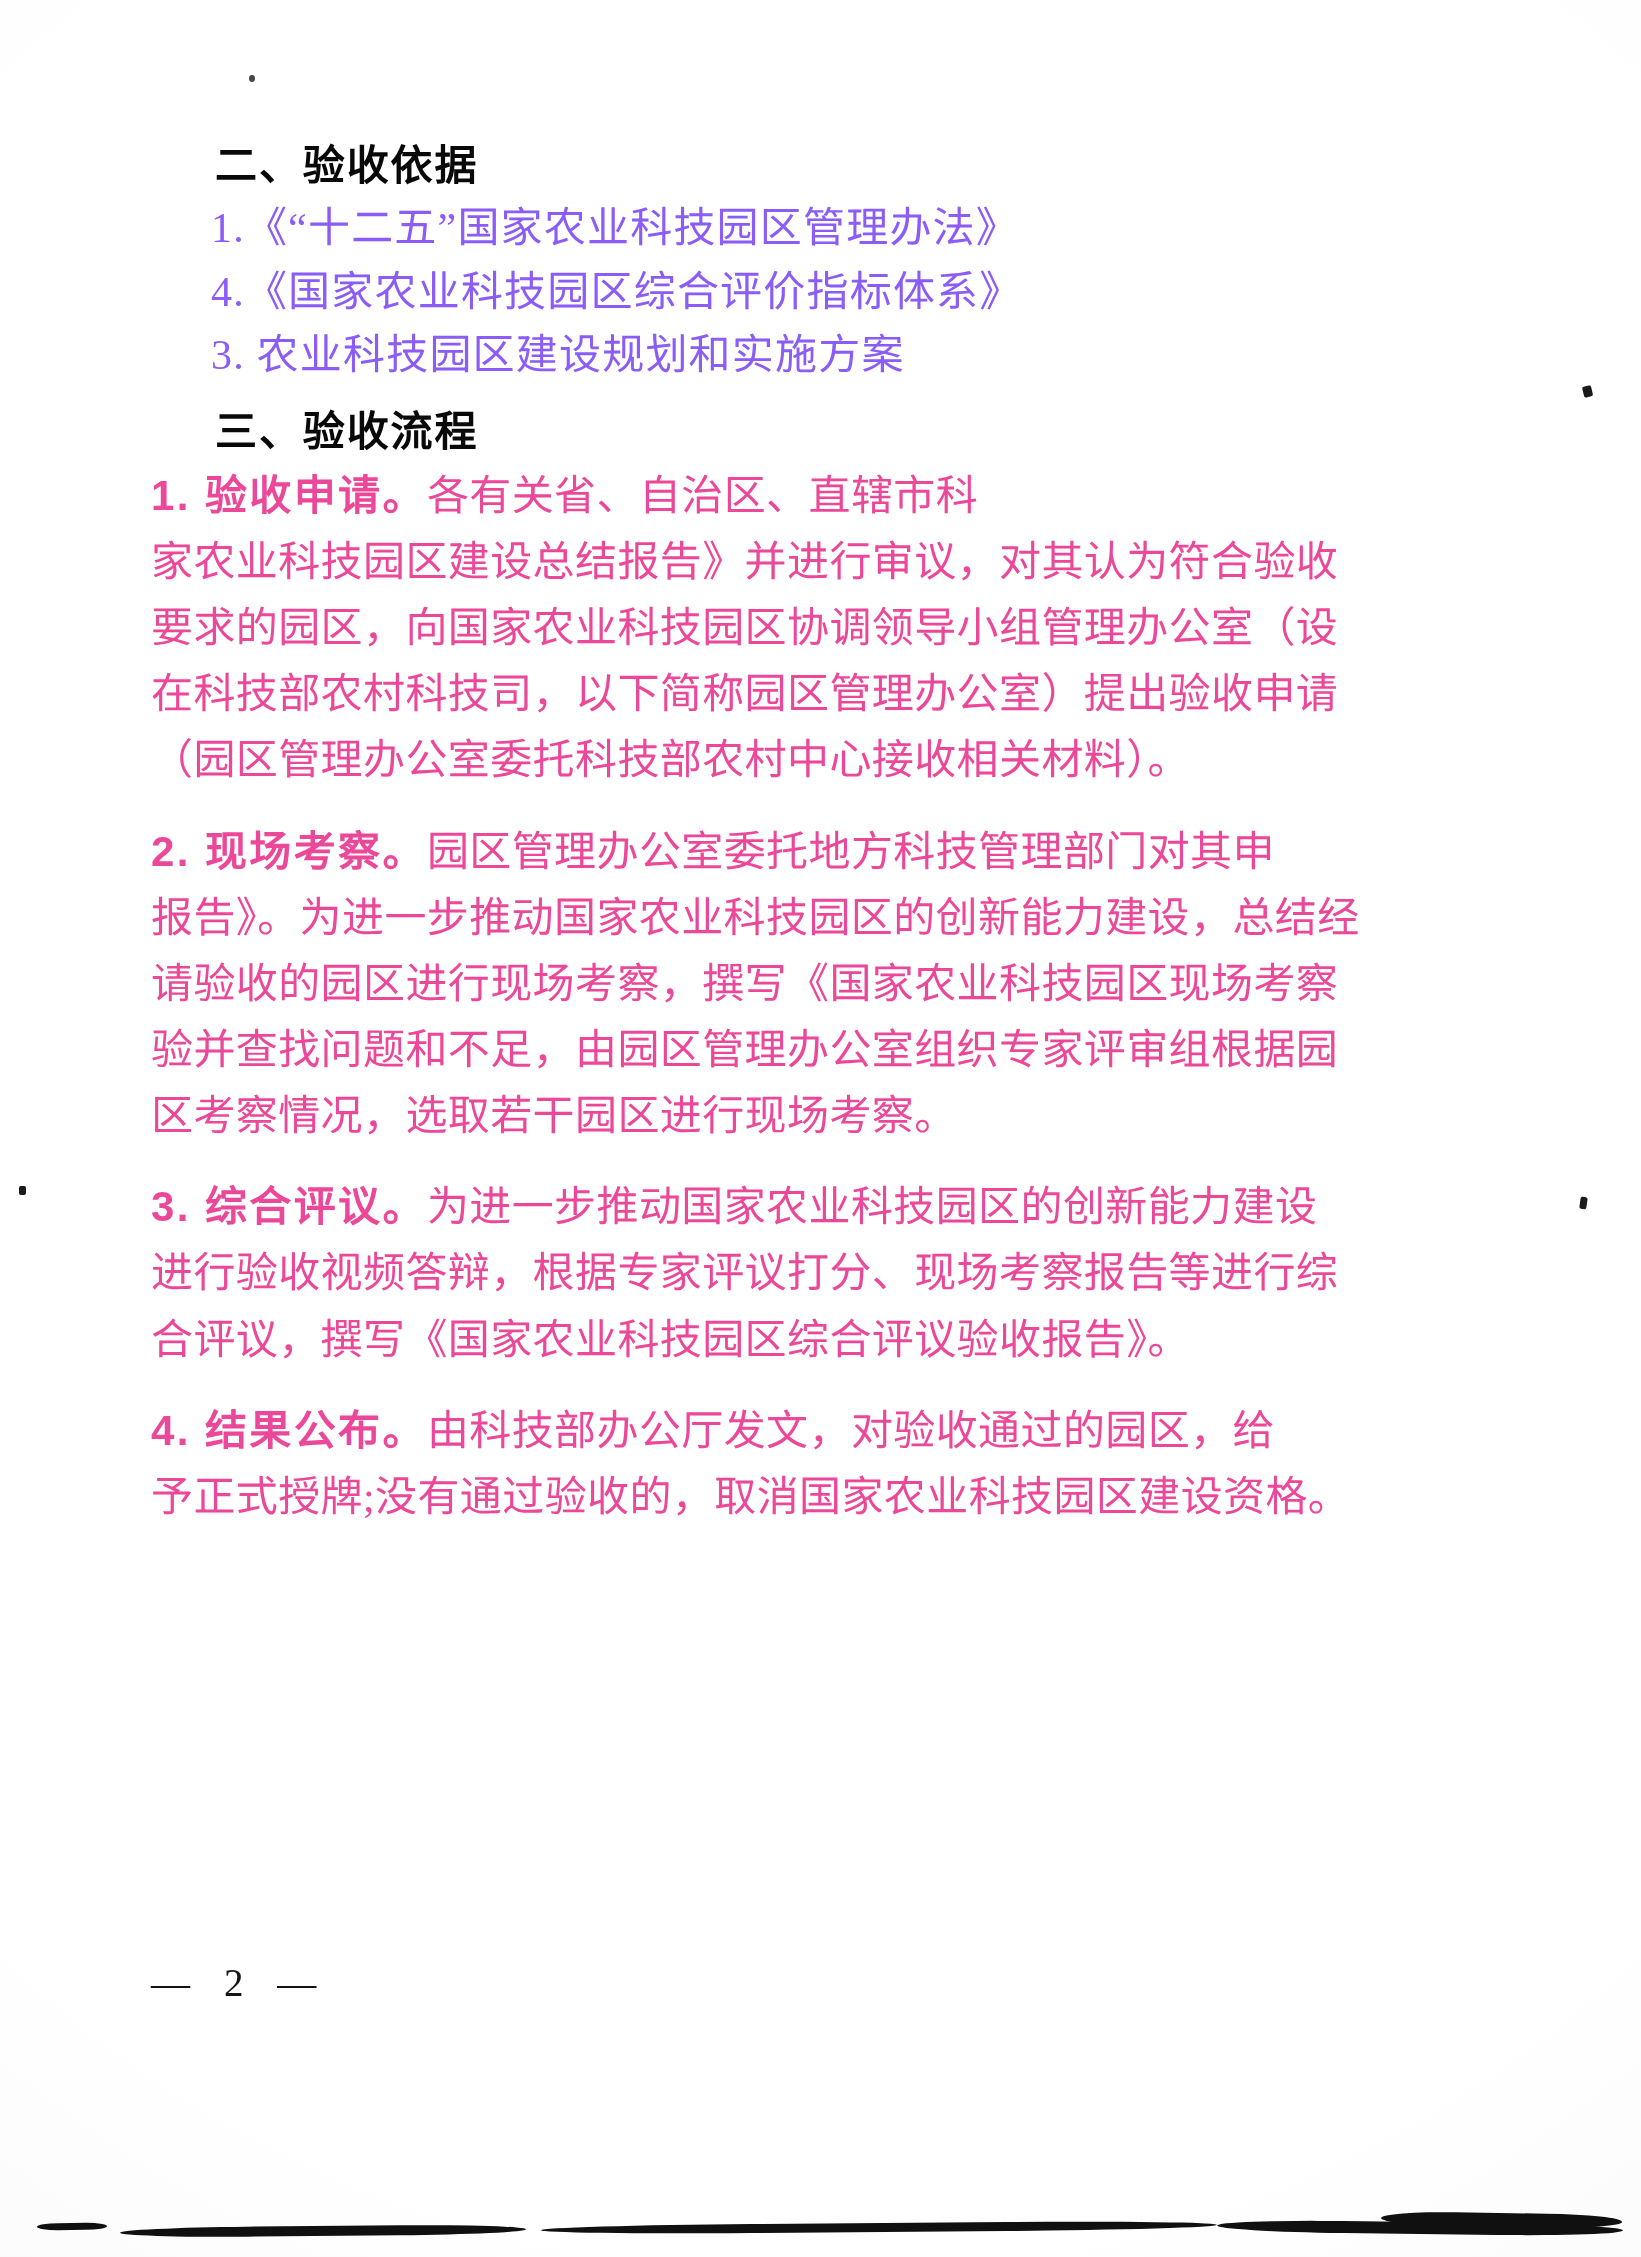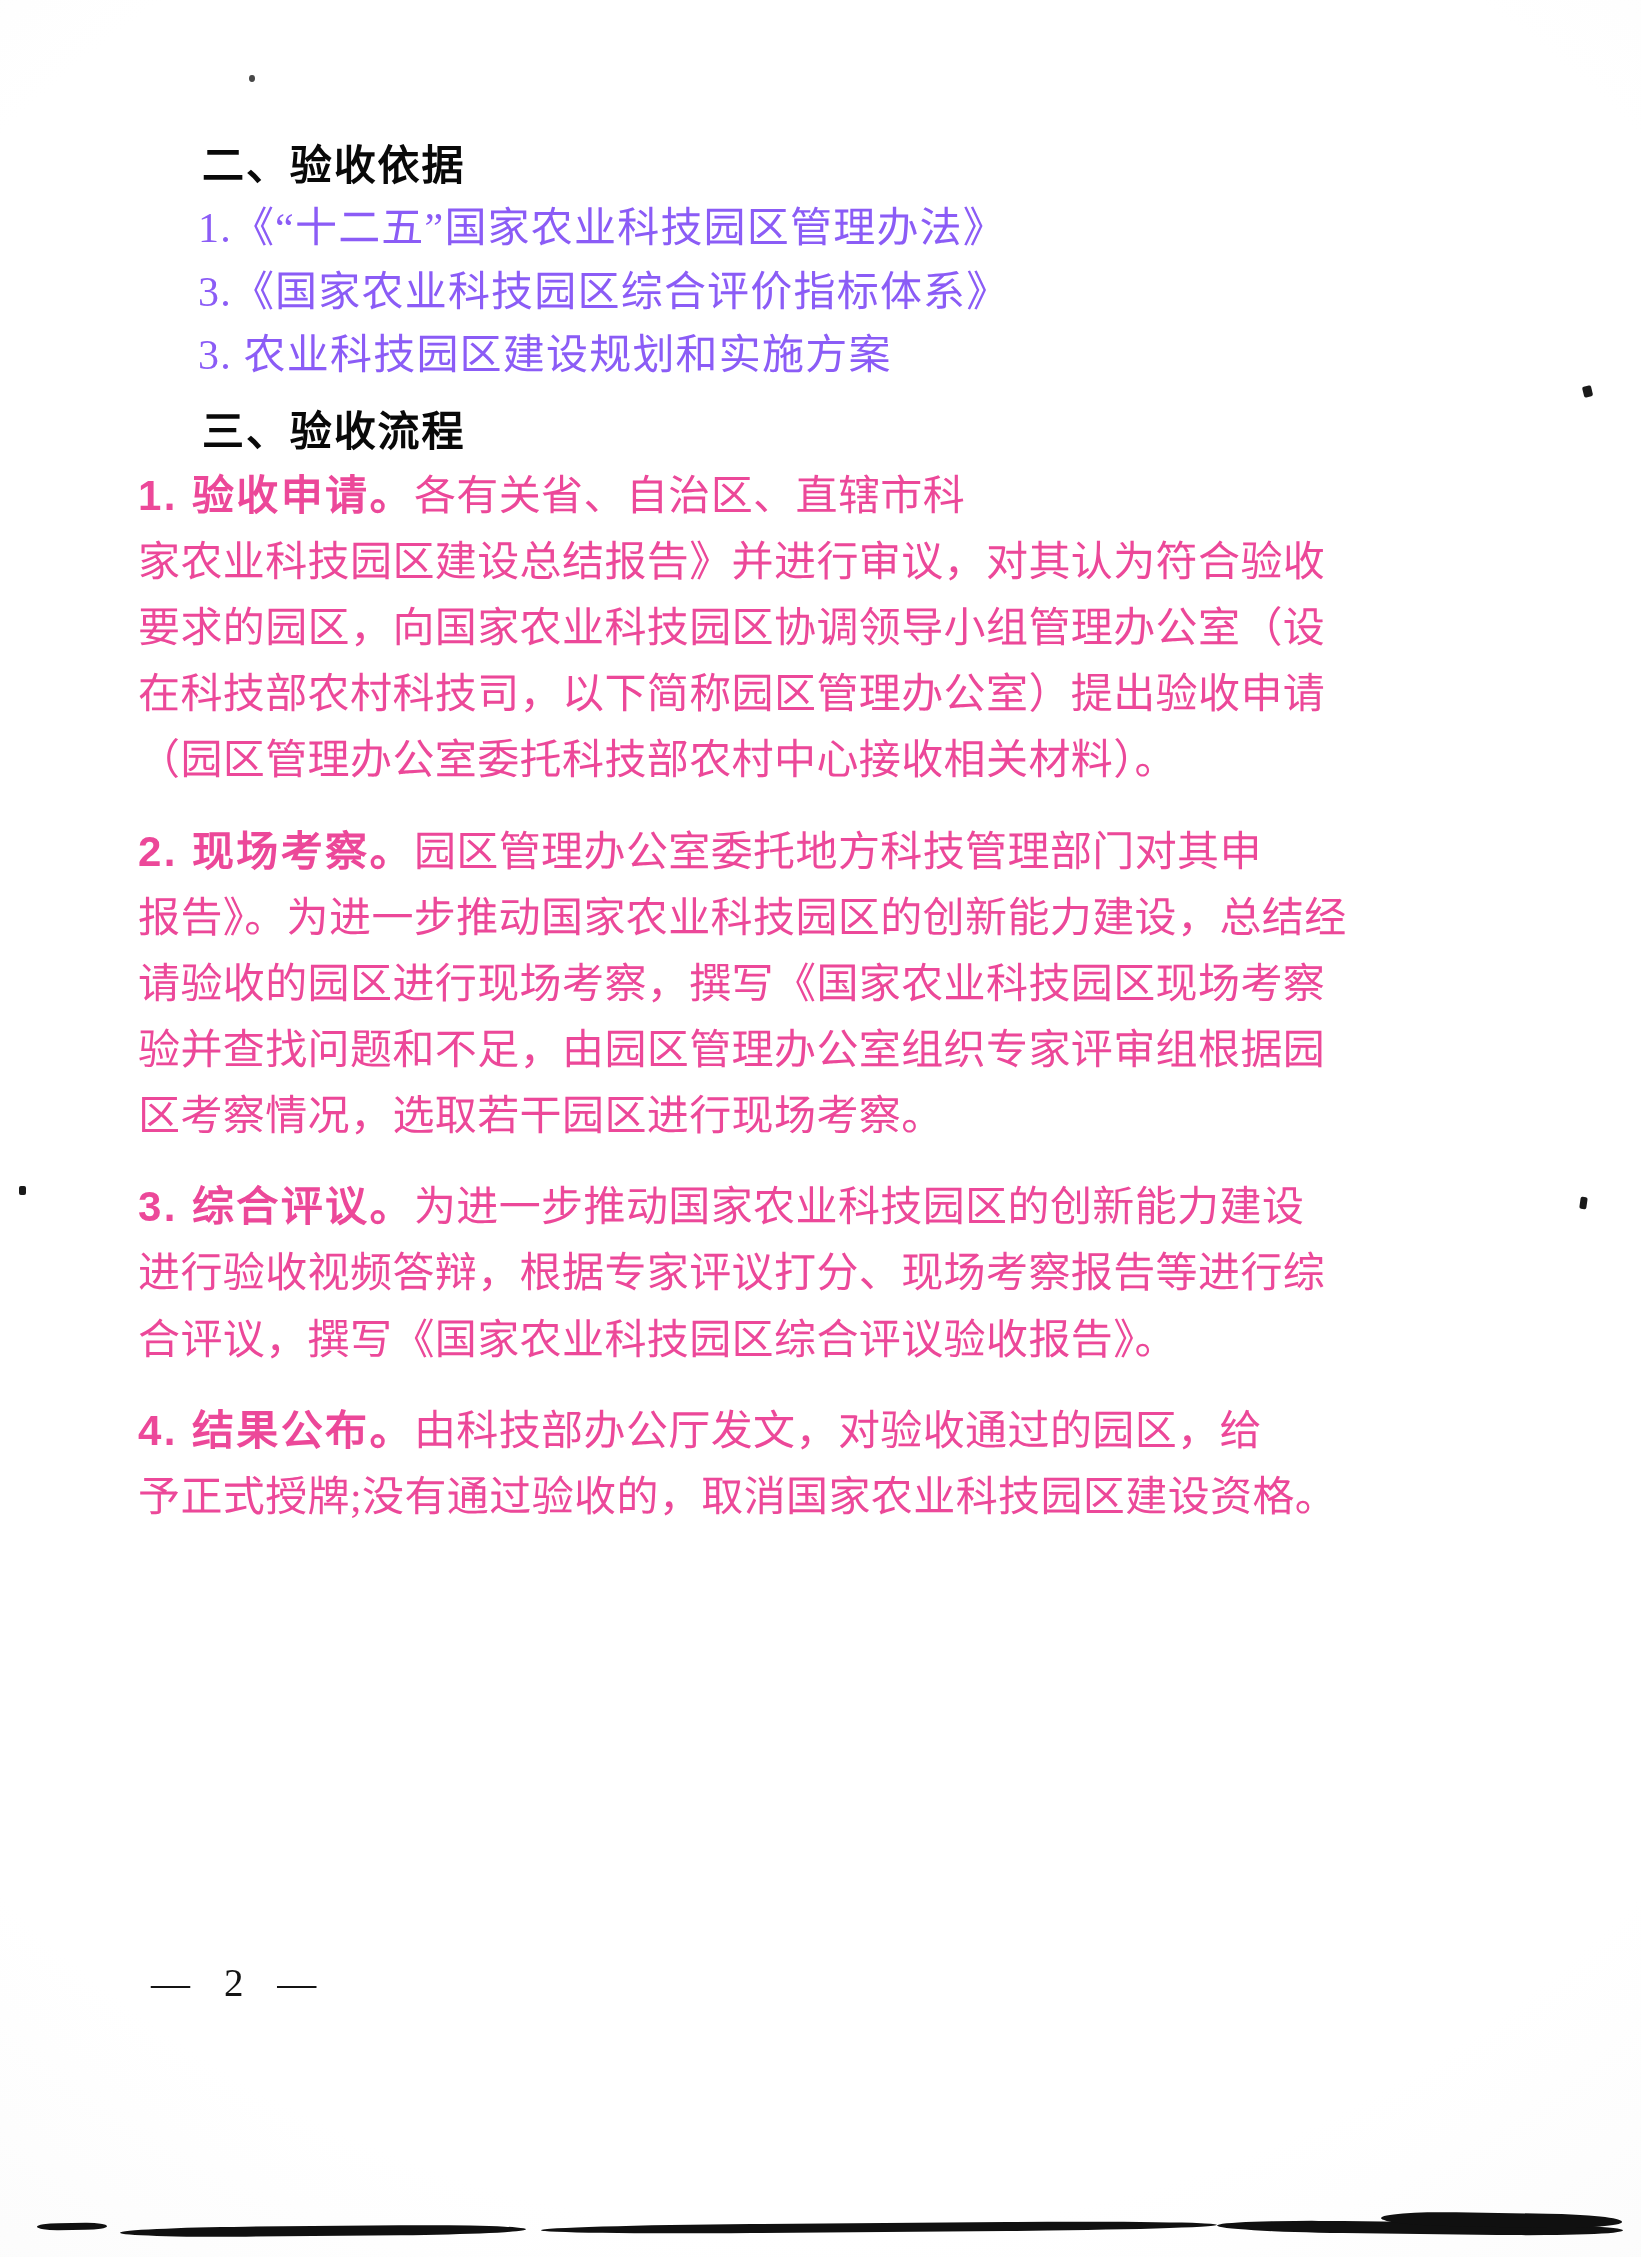--- a/index.html
+++ b/index.html
@@ -24,21 +24,21 @@
   .paper-tint {
     position: absolute;
     inset: 0;
     background:
       radial-gradient(ellipse 120% 90% at 50% 45%, rgba(255,255,255,0) 60%, rgba(238,238,238,0.55) 100%);
     pointer-events: none;
   }
 
   .content {
     position: absolute;
-    left: 138px;
+    left: 151px;
     top: 145px;
     width: 1265px;
   }
 
   
   .heading {
     font-family: "Liberation Sans", "DejaVu Sans", sans-serif;
     font-weight: 700;
     font-size: 42px;
     letter-spacing: 1.9px;
@@ -128,21 +128,21 @@
 
 <div class="page">
   <div class="paper-tint"></div>
 
   <div class="content">
 
     <h2 class="heading heading-2">二、验收依据</h2>
 
     <ul class="ref-list">
       <li class="ref-item">1.《“十二五”国家农业科技园区管理办法》</li>
-      <li class="ref-item">3.《国家农业科技园区综合评价指标体系》</li>
+      <li class="ref-item">4.《国家农业科技园区综合评价指标体系》</li>
       <li class="ref-item">3. 农业科技园区建设规划和实施方案</li>
     </ul>
 
     <h2 class="heading heading-3">三、验收流程</h2>
 
     <div class="lines">
       <span class="ln first"><span class="lead">1. 验收申请。</span><span>各有关省、自治区、直辖市科</span></span>
       <span class="ln">家农业科技园区建设总结报告》并进行审议，对其认为符合验收</span>
       <span class="ln">要求的园区，向国家农业科技园区协调领导小组管理办公室（设</span>
       <span class="ln">在科技部农村科技司，以下简称园区管理办公室）提出验收申请</span>

